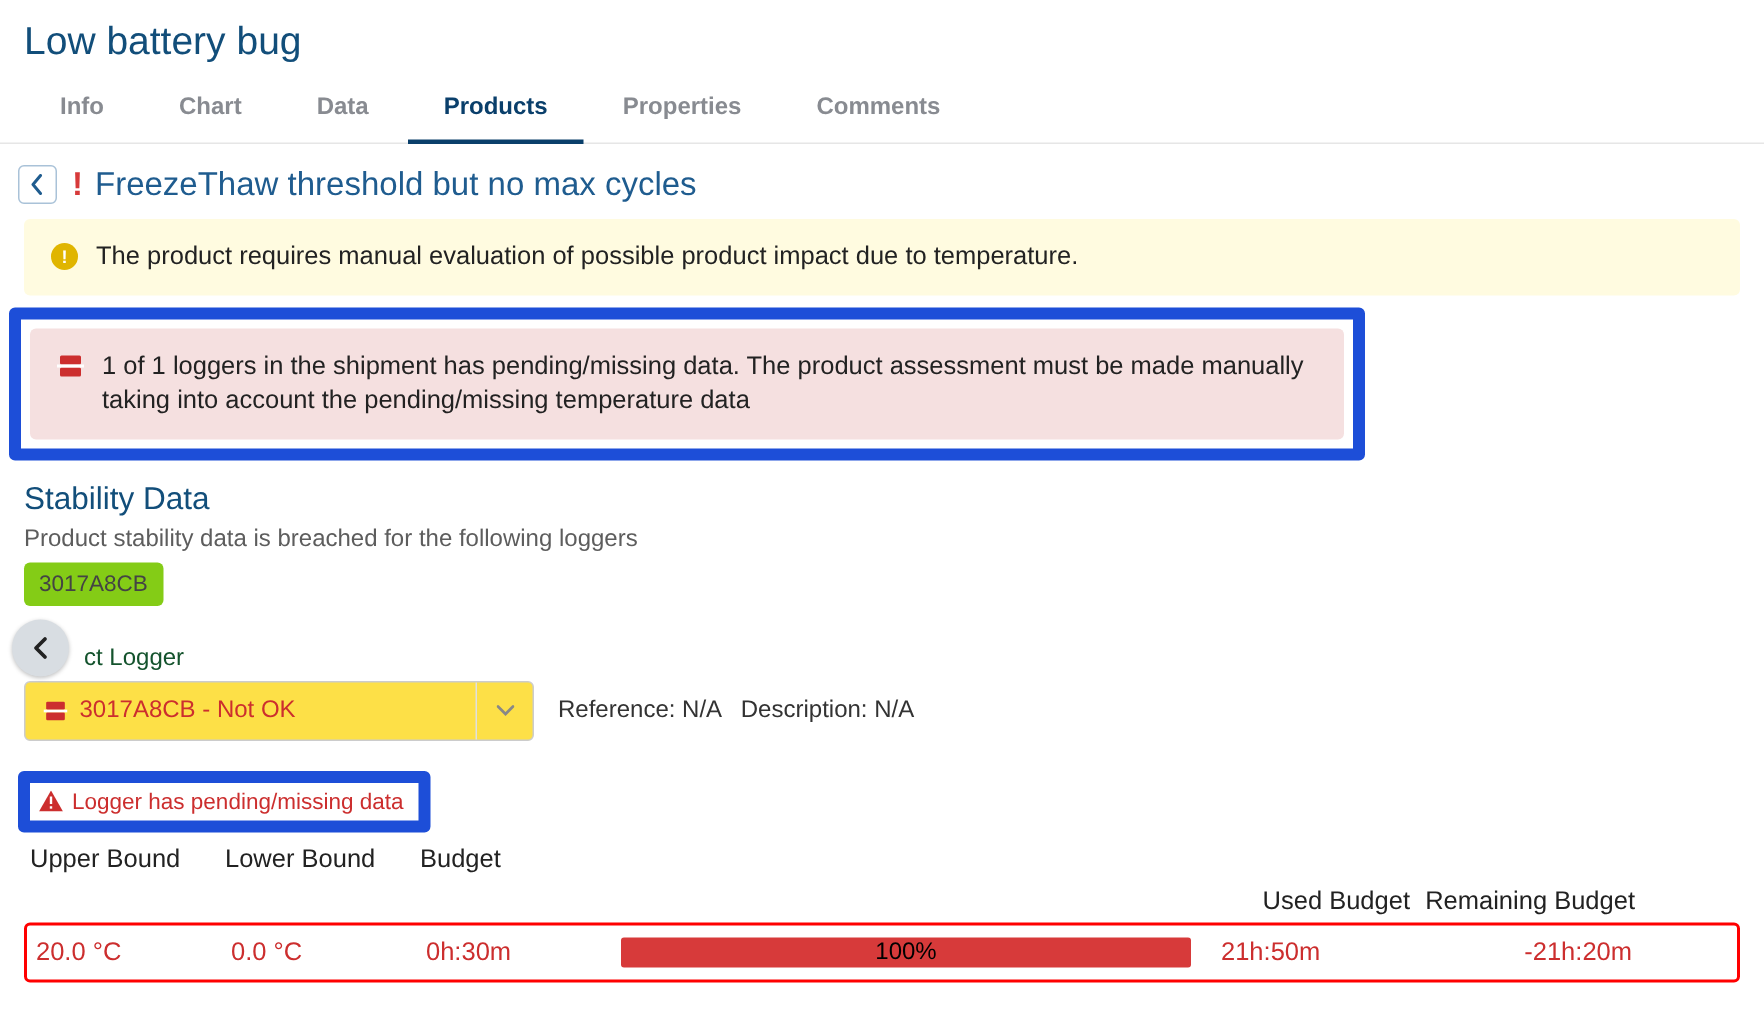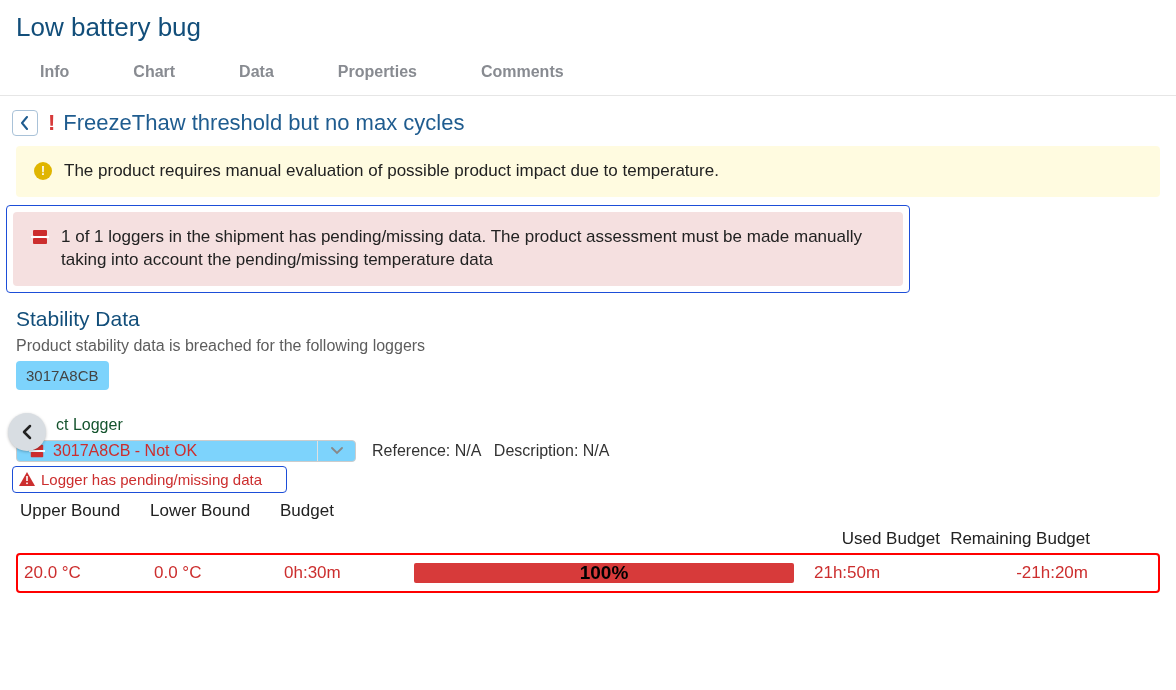--- a/index.html
+++ b/index.html
@@ -12,21 +12,21 @@
     color: #222;
   }
   .page-title {
     font-size: 26px;
     font-weight: 400;
     color: #124e7a;
     padding: 12px 16px 8px 16px;
   }
   .tabs {
     display: flex;
-    gap: 16px;
+    gap: 2px;
     padding: 0 16px;
     border-bottom: 1px solid #e6e6e6;
   }
   .tab {
     font-size: 16px;
     font-weight: 600;
     color: #888b91;
     padding: 12px 24px 14px 24px;
     cursor: pointer;
     position: relative;
@@ -81,29 +81,29 @@
   .banner.warn {
     background: #fffbe0;
     color: #222;
     margin-bottom: 8px;
   }
   .banner.error-box {
     background: #f5e0e0;
     color: #222;
   }
   .highlight-wrap {
-    border: 1px solid #1d4ed8;
+    border: 8px solid #1d4ed8;
     border-radius: 4px;
     padding: 6px;
     margin:  0 -10px 10px -10px;
   }
   .highlight-wrap.tight {
     display:inline-block;
-    padding: 2px 20px 2px 2px;
-    margin: 4px 0 0 -4px;
+    padding: 2px 6px 2px 2px;
+    margin: 20px 0 0 -4px;
   }
   .icon-circle {
     width: 18px; height: 18px; border-radius: 50%;
     display: inline-flex; align-items: center; justify-content: center;
     font-size: 12px; font-weight: 700; color: #fff;
     flex: 0 0 18px;
     margin-top: 2px;
   }
   .icon-circle.yellow { background: #e0b500; }
   .logger-svg { flex: 0 0 18px; margin-top:2px; }
@@ -111,21 +111,21 @@
     font-size: 21px;
     color: #124e7a;
     font-weight: 400;
     margin: 14px 0 6px 0;
   }
   .section-sub {
     font-size: 16px; color: #5d5d5d; margin: 2px 0 6px 0;
   }
   .chip {
     display: inline-block;
-    background: #7dd3fc;
+    background: #84cc16;
     color: #444;
     padding: 6px 10px;
     border-radius: 4px;
     font-size: 15px;
   }
   .float-nav {
     position: absolute;
     left: 8px; top: 413px;
     width: 38px; height: 38px;
     border-radius: 50%;
@@ -136,22 +136,22 @@
     z-index: 5;
   }
   .select-row { margin-top: 28px; }
   .select-label { font-size:16px; color:#14532d; margin-left: 40px; margin-top:-2px;}
   .select-wrap {
     display:flex; align-items:center; gap:16px; margin-top:6px;
   }
   .select-box {
     display:flex; align-items:center;
     border:1px solid #ccc; border-radius:4px;
-    height:22px; width: 340px;
-    background:#7dd3fc;
+    height:40px; width: 340px;
+    background:#fde047;
   }
   .select-main {
     flex:1 1 auto; display:flex; align-items:center; gap:8px;
     padding:0 12px; color:#cc2e2e; font-size:16px;
   }
   .select-caret {
     width:38px; height:100%; border-left:1px solid #e0e0e0;
     display:flex;align-items:center;justify-content:center;color:#888;
   }
   .meta-kv { font-size:16px; color:#333; }
@@ -184,33 +184,34 @@
   .temp-row .remaining { text-align:right; padding-right:6px;}
   .bar-track {
     width: 380px; height:20px;
     background:#d73a3a;
     position:relative;
     border-radius:2px;
   }
   .bar-pct {
     position:absolute; left:0; right:0; top:0; bottom:0;
     display:flex; align-items:center; justify-content:center;
-    color:#000; font-size:19px; font-weight:700;
+    color:#000; font-size:16px; font-weight:400;
   }
   svg { display:block; }
 </style>
 </head>
 <body>
 
 <div class="page-title">Low battery bug</div>
 
 <div class="tabs">
   <div class="tab">Info</div>
   <div class="tab">Chart</div>
   <div class="tab">Data</div>
+  <div class="tab active">Products</div>
   <div class="tab">Properties</div>
   <div class="tab">Comments</div>
 </div>
 
 <div class="sub-header">
   <div class="back-btn">
     <svg width="10" height="14" viewBox="0 0 10 14">
         <path d="M7 1 L2 7 L7 13" stroke="#1f5c8f" stroke-width="2" fill="none" stroke-linecap="round" stroke-linejoin="round"></path>
       </svg>
   </div>

